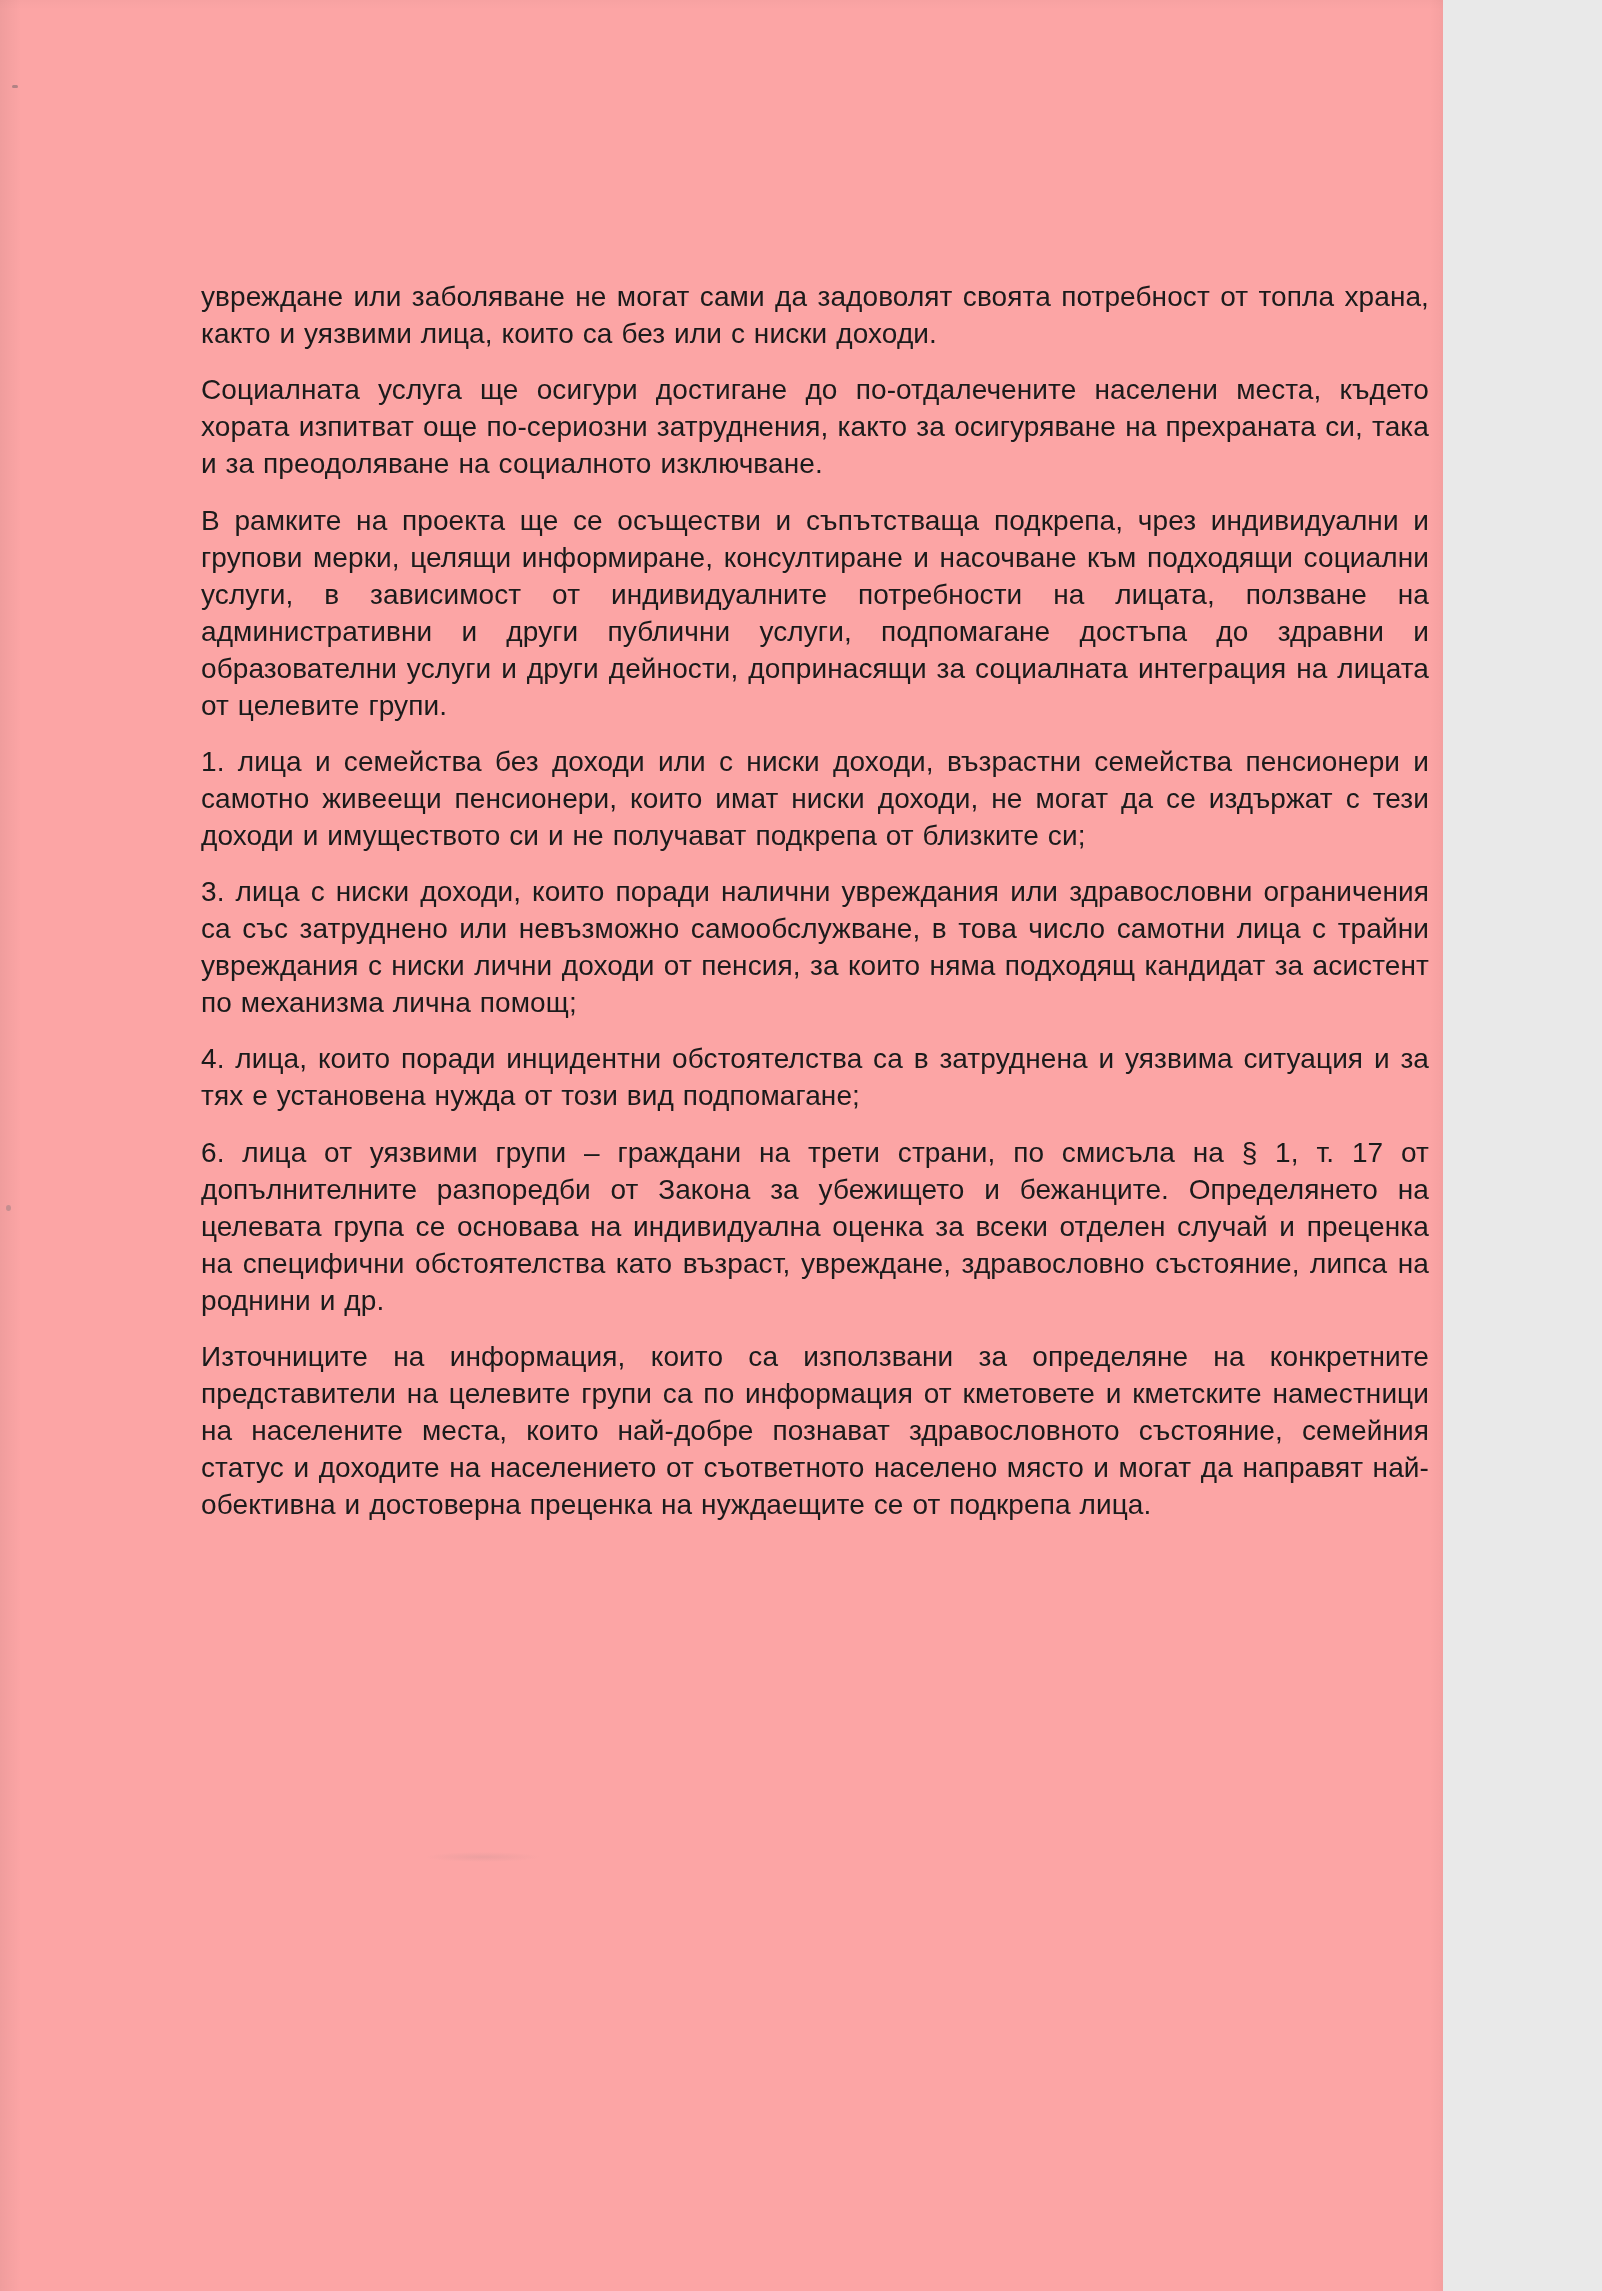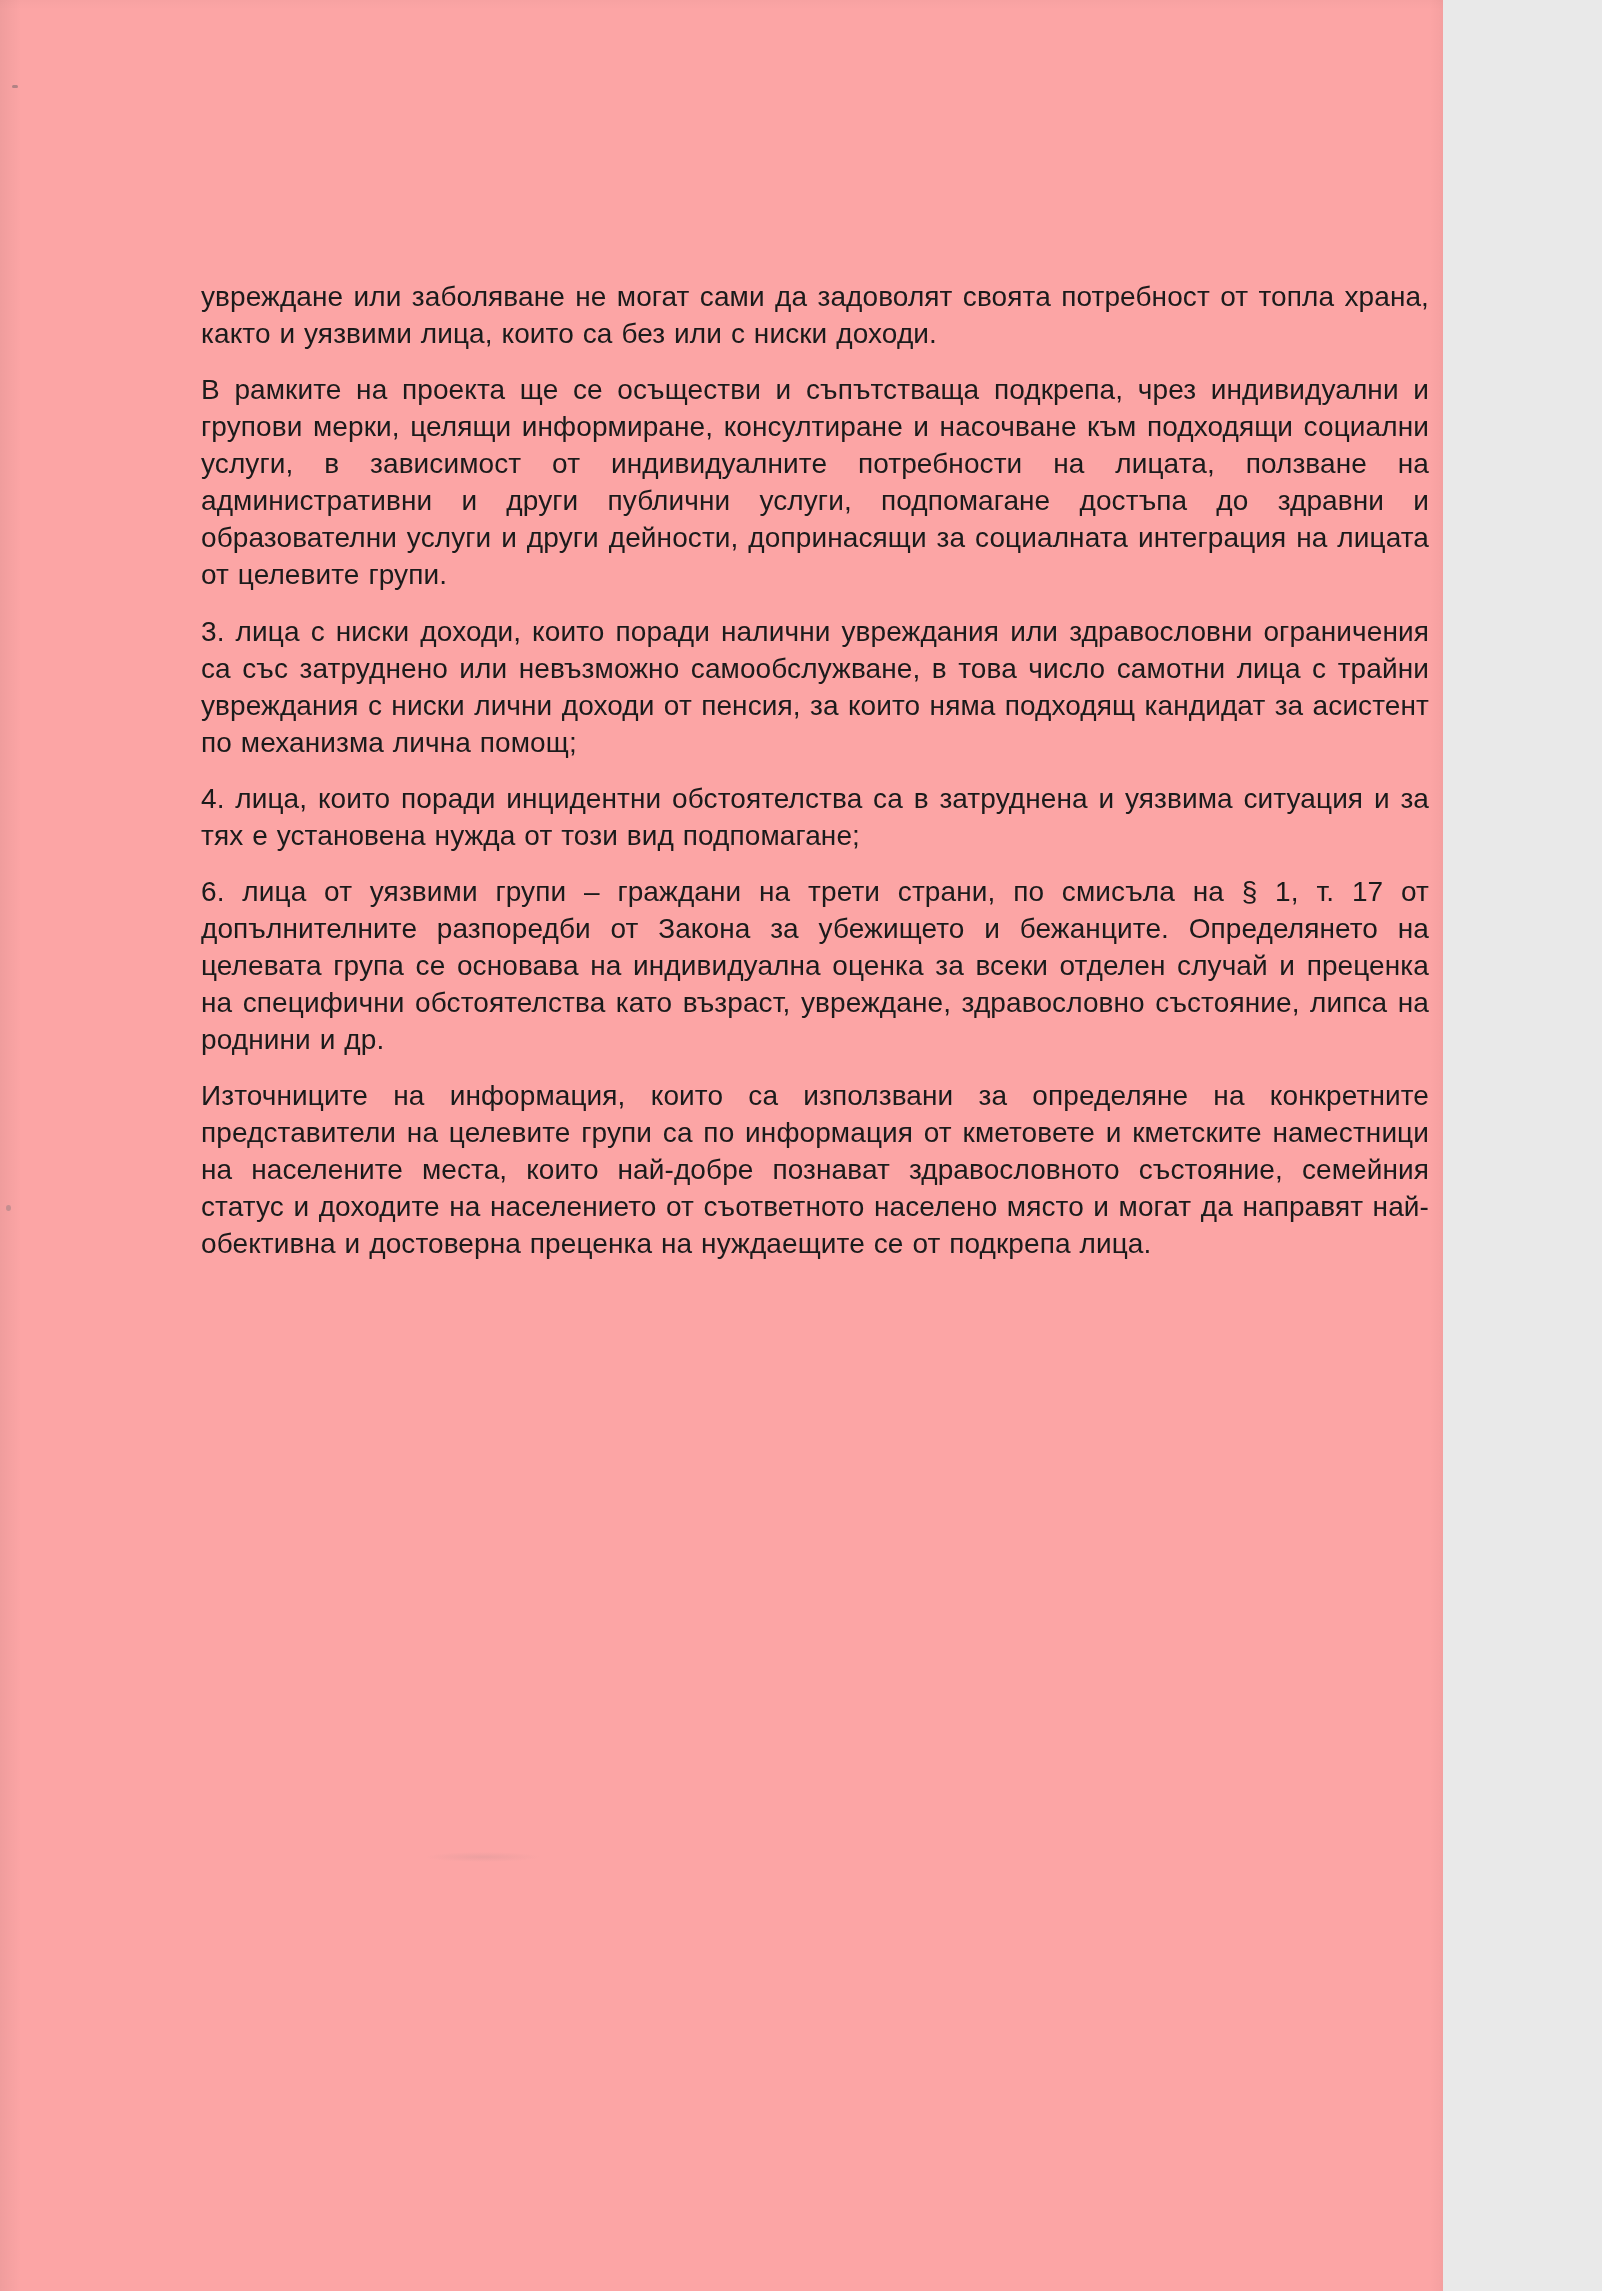--- a/index.html
+++ b/index.html
@@ -73,24 +73,26 @@
 
 <div class="scan-canvas">
 
   <span class="artifact artifact-1"></span>
   <span class="artifact artifact-2"></span>
   <span class="artifact artifact-3"></span>
 
   <div class="page-content">
     <p class="para">увреждане или заболяване не могат сами да задоволят своята потребност от топла храна, както и уязвими лица, които са без или с ниски доходи.</p>
 
+    <p class="para">Социалната услуга ще осигури достигане до по-отдалечените населени места, където хората изпитват още по-сериозни затруднения, както за осигуряване на прехраната си, така и за преодоляване на социалното изключване.</p>
 
     <p class="para">В рамките на проекта ще се осъществи и съпътстваща подкрепа, чрез индивидуални и групови мерки, целящи информиране, консултиране и насочване към подходящи социални услуги, в зависимост от индивидуалните потребности на лицата, ползване на административни и други публични услуги, подпомагане достъпа до здравни и образователни услуги и други дейности, допринасящи за социалната интеграция на лицата от целевите групи.</p>
 
 
+    <p class="para">1. лица и семейства без доходи или с ниски доходи, възрастни семейства пенсионери и самотно живеещи пенсионери, които имат ниски доходи, не могат да се издържат с тези доходи и имуществото си и не получават подкрепа от близките си;</p>
 
 
     <p class="para">3. лица с ниски доходи, които поради налични увреждания или здравословни ограничения са със затруднено или невъзможно самообслужване, в това число самотни лица с трайни увреждания с ниски лични доходи от пенсия, за които няма подходящ кандидат за асистент по механизма лична помощ;</p>
 
     <p class="para">4. лица, които поради инцидентни обстоятелства са в затруднена и уязвима ситуация и за тях е установена нужда от този вид подпомагане;</p>
 
 
     <p class="para">6. лица от уязвими групи – граждани на трети страни, по смисъла на § 1, т. 17 от допълнителните разпоредби от Закона за убежището и бежанците. Определянето на целевата група се основава на индивидуална оценка за всеки отделен случай и преценка на специфични обстоятелства като възраст, увреждане, здравословно състояние, липса на роднини и др.</p>
 
     <p class="para">Източниците на информация, които са използвани за определяне на конкретните представители на целевите групи са по информация от кметовете и кметските наместници на населените места, които най-добре познават здравословното състояние, семейния статус и доходите на населението от съответното населено място и могат да направят най-обективна и достоверна преценка на нуждаещите се от подкрепа лица.</p>

